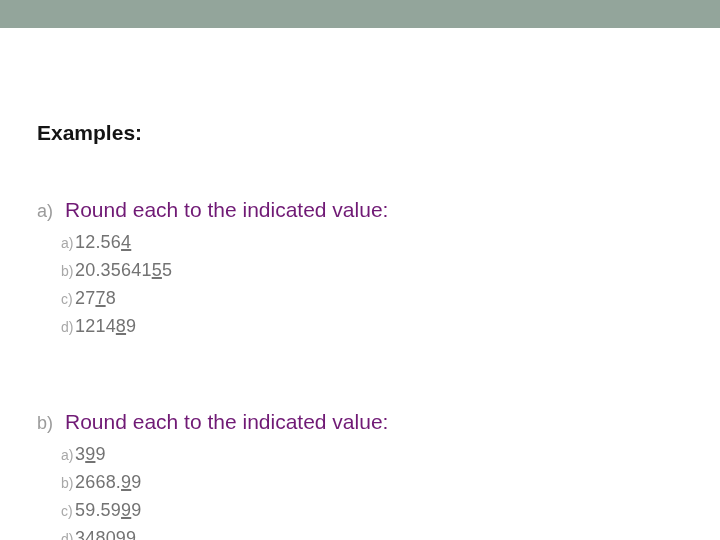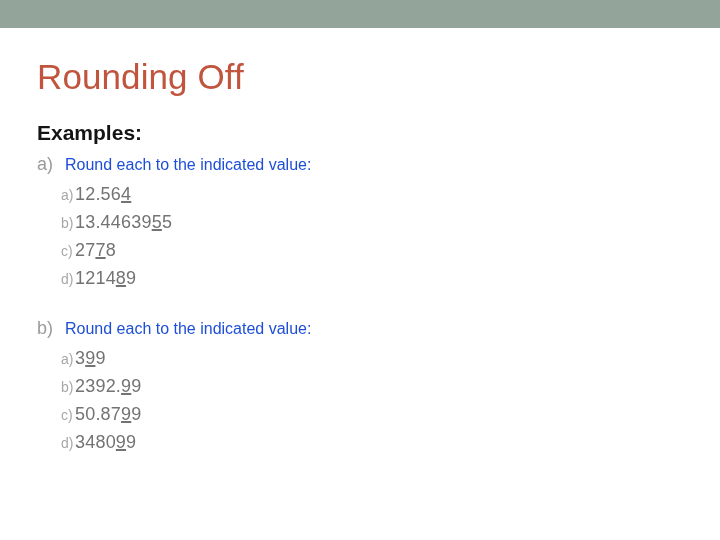--- a/index.html
+++ b/index.html
@@ -60,24 +60,25 @@
     margin: 0 0 2px 0;
   }
   .lvl1-marker {
     color: #9b9b9b;
     font-size: 18px;
     width: 28px;
     flex: 0 0 28px;
     line-height: 1.35;
   }
   .lvl1-text {
-    color: #1d4ed8;
-    font-size: 16px;
+    color: #701a75;
+    font-size: 21px;
     line-height: 1.35;
     white-space: nowrap;
+    margin-top: 44px;
   }
   .sublist {
     margin: 8px 0 0 0;
     padding: 0;
   }
   .lvl2-item {
     display: flex;
     align-items: baseline;
     height: 28px;
   }
@@ -106,40 +107,39 @@
     margin-top: 20px;
   }
 </style>
 </head>
 <body>
 
 <div class="slide">
 
   <div class="top-bar"></div>
 
-  <div class="slide-title">Rounding Off</div>
 
   <div class="body-area">
 
     <div class="examples-label">Examples:</div>
 
     <div>
       <div class="lvl1-item">
         <span class="lvl1-marker">a)</span>
         <span class="lvl1-text">Round each to the indicated value:</span>
       </div>
 
       <div class="sublist">
         <div class="lvl2-item">
           <span class="lvl2-marker">a)</span>
           <span class="lvl2-value"><span>12.56</span><u>4</u><span></span></span>
         </div>
         <div class="lvl2-item">
           <span class="lvl2-marker">b)</span>
-          <span class="lvl2-value"><span>13.44639</span><u>5</u><span>5</span></span>
+          <span class="lvl2-value"><span>20.35641</span><u>5</u><span>5</span></span>
         </div>
         <div class="lvl2-item">
           <span class="lvl2-marker">c)</span>
           <span class="lvl2-value"><span>27</span><u>7</u><span>8</span></span>
         </div>
         <div class="lvl2-item">
           <span class="lvl2-marker">d)</span>
           <span class="lvl2-value"><span>1214</span><u>8</u><span>9</span></span>
         </div>
       </div>
@@ -151,25 +151,25 @@
         <span class="lvl1-text">Round each to the indicated value:</span>
       </div>
 
       <div class="sublist">
         <div class="lvl2-item">
           <span class="lvl2-marker">a)</span>
           <span class="lvl2-value"><span>3</span><u>9</u><span>9</span></span>
         </div>
         <div class="lvl2-item">
           <span class="lvl2-marker">b)</span>
-          <span class="lvl2-value"><span>2392.</span><u>9</u><span>9</span></span>
+          <span class="lvl2-value"><span>2668.</span><u>9</u><span>9</span></span>
         </div>
         <div class="lvl2-item">
           <span class="lvl2-marker">c)</span>
-          <span class="lvl2-value"><span>50.87</span><u>9</u><span>9</span></span>
+          <span class="lvl2-value"><span>59.59</span><u>9</u><span>9</span></span>
         </div>
         <div class="lvl2-item">
           <span class="lvl2-marker">d)</span>
           <span class="lvl2-value"><span>3480</span><u>9</u><span>9</span></span>
         </div>
       </div>
     </div>
 
   </div>
 </div>

